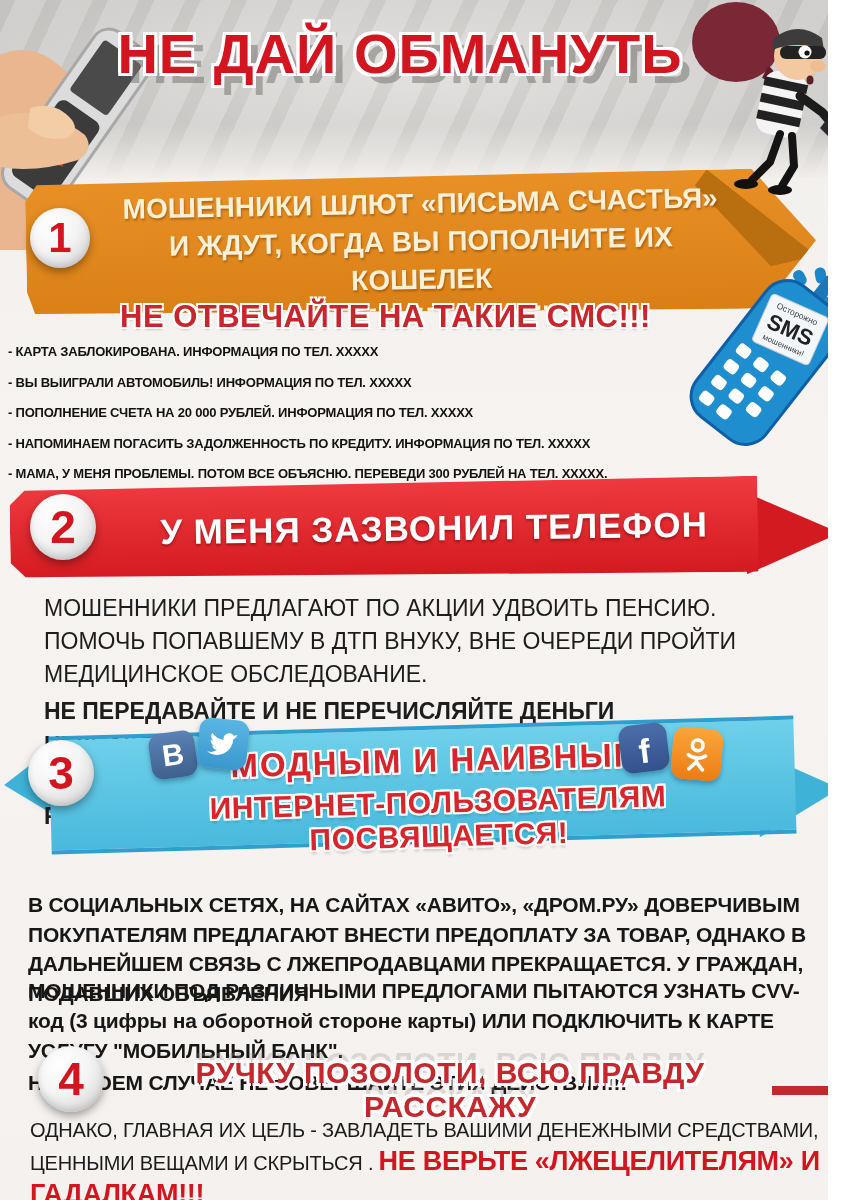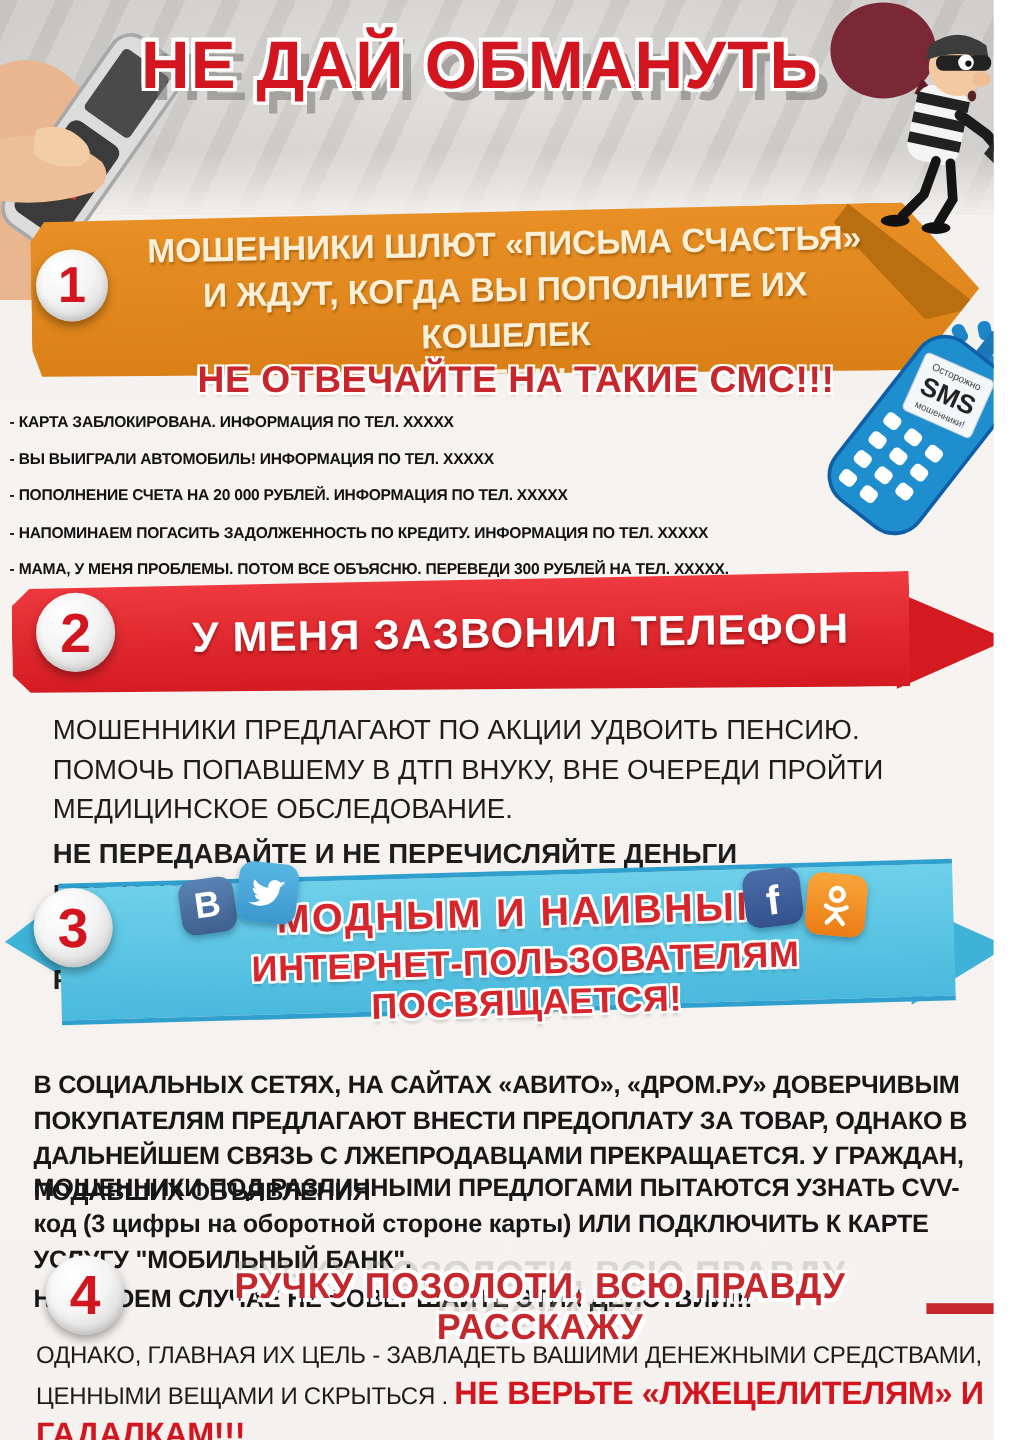--- a/index.html
+++ b/index.html
@@ -46,21 +46,21 @@
     clip-path:polygon(0 14%, 1.5% 2%, 92% 0, 100% 52%, 93% 100%, 1% 94%, 0 78%);
   }
   .banner1::before{content:"";position:absolute;right:0;top:0;width:120px;height:70%;
     background:#b96f10;clip-path:polygon(10% 0, 100% 90%, 62% 100%, 0 16%);}
   .banner1-text{
     position:absolute;left:70px;right:70px;top:10px;text-align:center;
     color:#faf0d8;font-weight:bold;font-size:28px;line-height:38px;
     text-shadow:1px 2px 2px rgba(110,60,0,.45);
   }
   .warning1{
-    position:absolute;left:120px;width:620px;top:299px;z-index:5;text-align:center;
+    position:absolute;left:120px;width:620px;top:299px;z-index:5;text-align:left;
     color:#c6262c;font-weight:bold;font-size:31px;letter-spacing:.5px;
     text-shadow:-2px -2px 0 #fff,2px -2px 0 #fff,-2px 2px 0 #fff,2px 2px 0 #fff,0 3px 2px rgba(0,0,0,.15);
   }
   .sms-list{
     position:absolute;left:8px;top:337px;width:830px;z-index:4;
     color:#121212;font-weight:bold;font-size:13px;line-height:30.5px;letter-spacing:-0.2px;
   }
   
   .sms-phone{position:absolute;left:688px;top:262px;width:152px;height:205px;z-index:4;}
   

